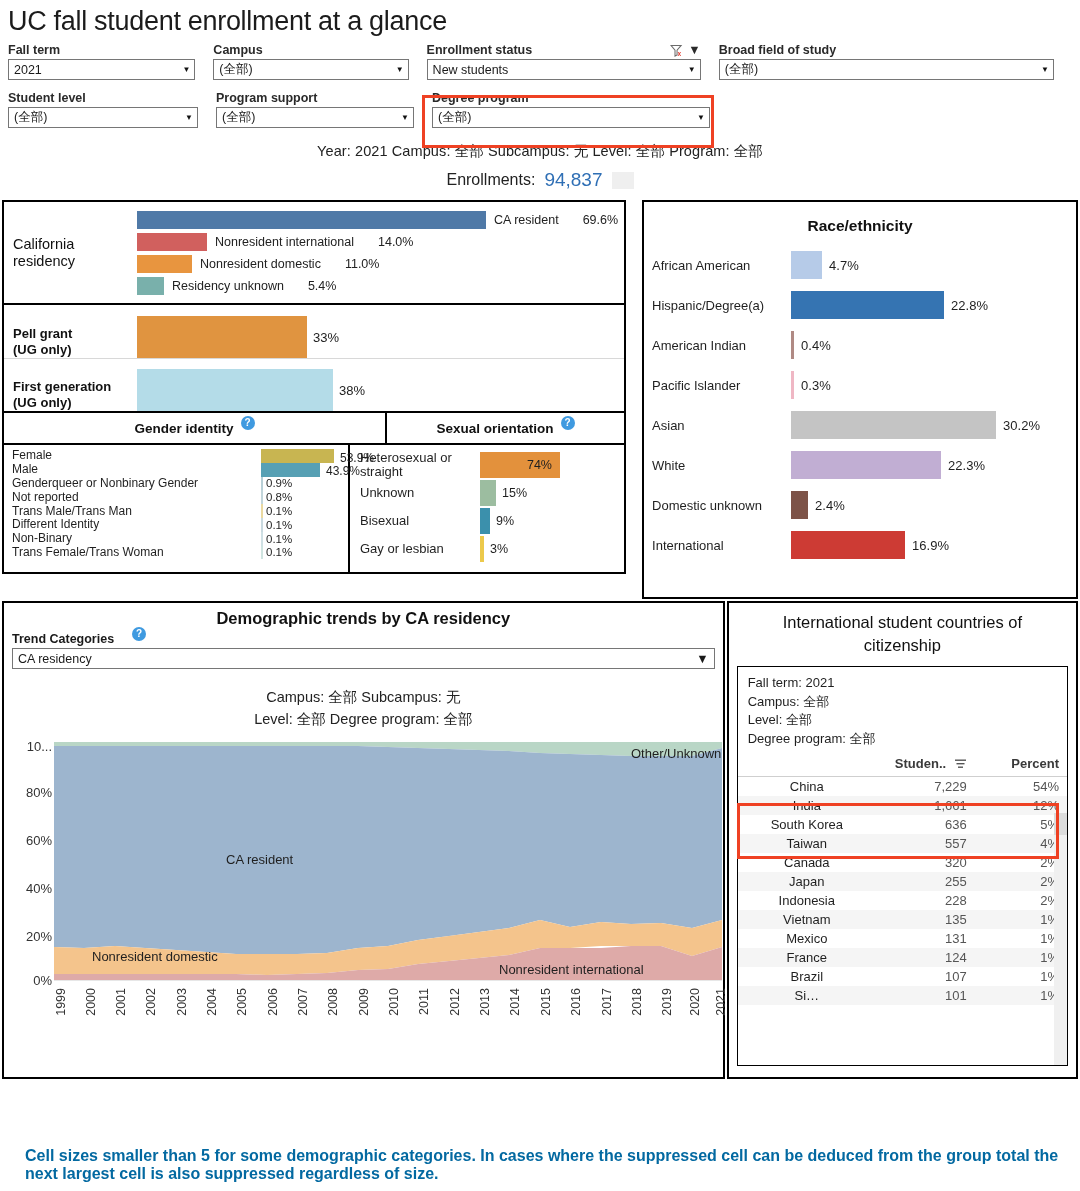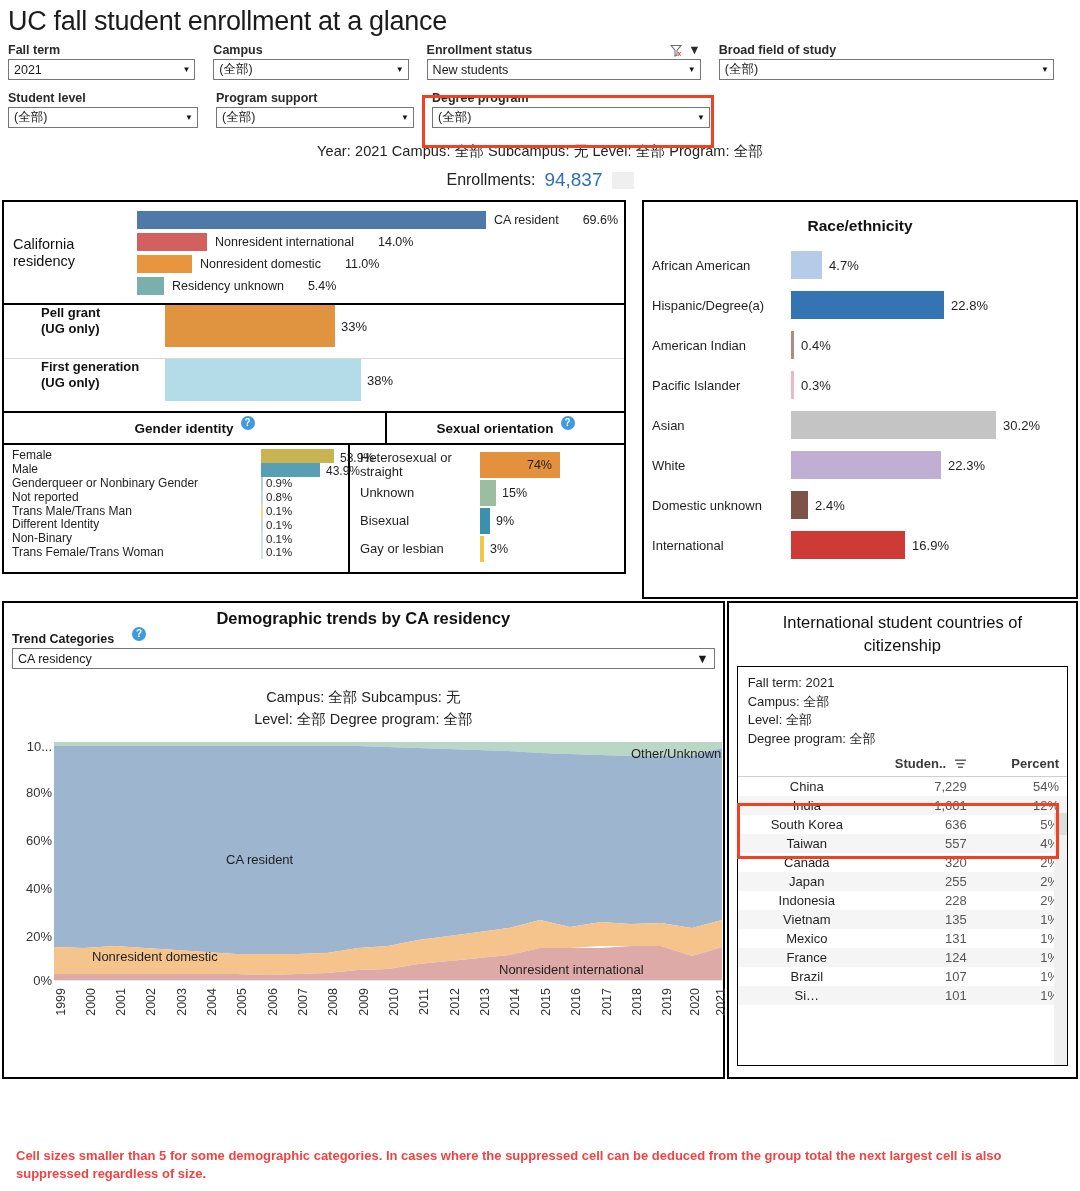--- a/index.html
+++ b/index.html
@@ -74,21 +74,21 @@
     padding-left:9px; font-weight:400;
   }
   .ca-bars{ flex:1; padding-right:6px; }
   .bar-line{ display:flex; align-items:center; height:22px; }
   .bar{ height:18px; }
   .bar-label{ font-size:12.5px; color:#222; margin-left:8px; white-space:nowrap; }
   .bar-val{ font-size:12.5px; color:#222; margin-left:24px; white-space:nowrap; }
 
   
   .pg-panel{ border-top:none; }
-  .pg-row{ display:flex; align-items:flex-start; height:53px;padding-left:28px; }
+  .pg-row{ display:flex; align-items:flex-end; height:53px; }
   .pg-row + .pg-row{ border-top:1px solid #d8d8d8; }
   .pg-title{ width:133px; font-size:13px; font-weight:700; line-height:16px; padding-left:9px; color:#111; }
   .pg-bar-wrap{ flex:1; display:flex; align-items:center; }
   .pg-bar{ height:42px; }
   .pg-val{ font-size:13px; color:#222; margin-left:6px; }
 
   
   .go-head-row{ display:flex; border-top:none; }
   .go-head{
     height:30px; display:flex; align-items:center; justify-content:center;
@@ -166,22 +166,22 @@
   .tbl th.c-name{ text-align:left; }
   .tbl td{ padding:2px 8px; color:#555; text-align:right; }
   .tbl td.c-name{ text-align:center; color:#1f1f1f; }
   .tbl tr.alt td{ background:#f5f5f5; }
   .sort-icon{ display:inline-block; margin-left:5px; vertical-align:-1px; }
   .tbl-scroll{ position:absolute; right:0; top:146px; width:13px; bottom:0; background:#f0f0f0; }
   .tbl-thumb{ position:absolute; right:0; top:0; width:13px; height:22px; background:#dcdcdc; }
 
   
   .footnote{
-    position:absolute; left:16px; right:10px; bottom:8px;
-    font-size:13px; line-height:18px; color:#ef4444; font-weight:600;
+    position:absolute; left:25px; right:10px; bottom:8px;
+    font-size:16px; line-height:18px; color:#0369a1; font-weight:600;
   }
 </style>
 </head>
 <body>
 
 <div class="page-title">UC fall student enrollment at a glance</div>
 
 <div class="filters">
   <div class="filter-row">
 

